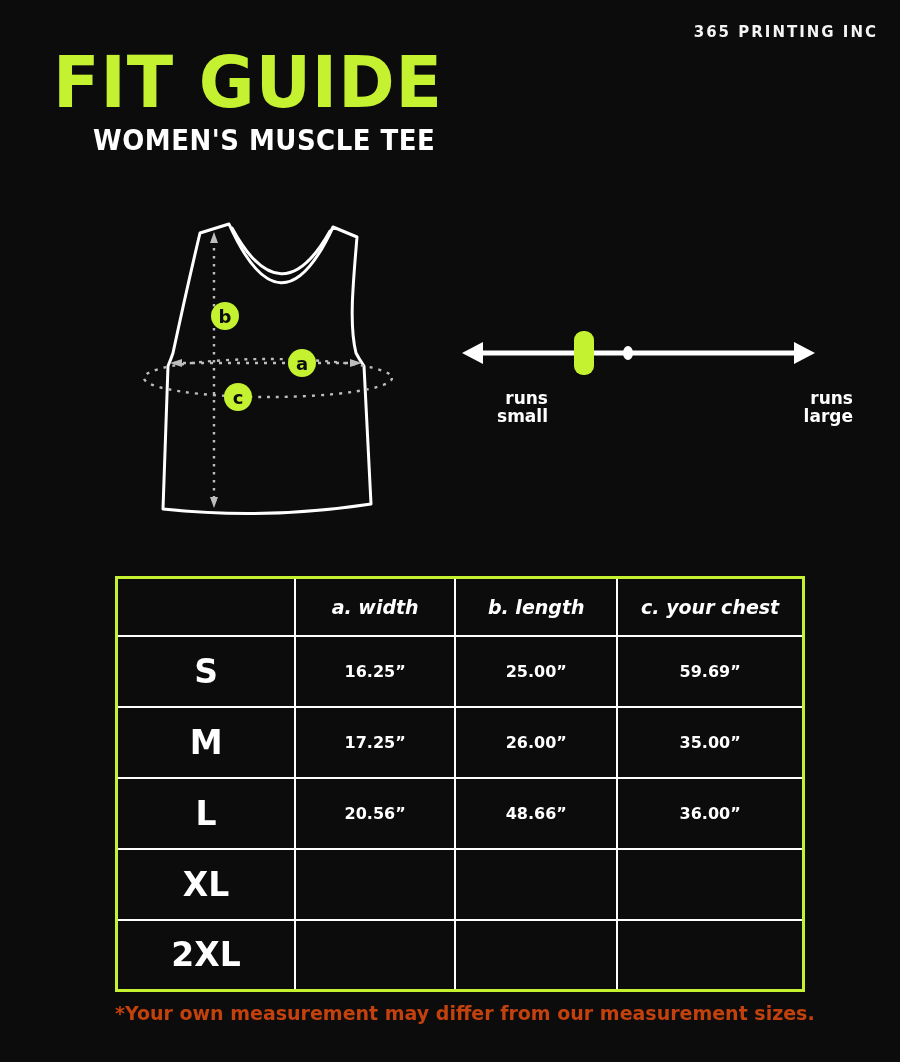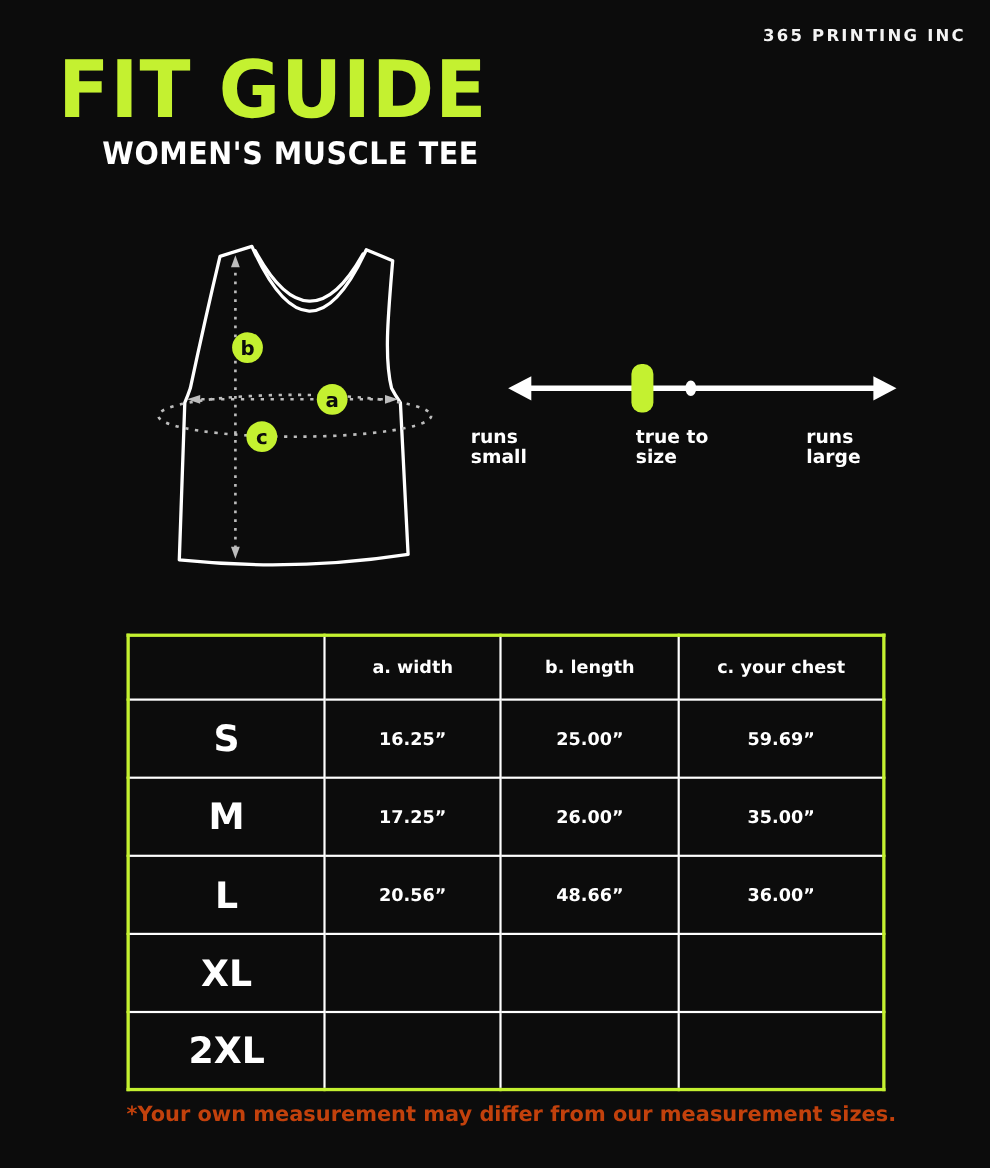--- a/index.html
+++ b/index.html
@@ -31,39 +31,39 @@
   .dash-dot   { stroke-dasharray:2.5 5.5; }
   .dash-wide  { stroke-dasharray:3 6; }
   .arrow-gray { fill:#bdbdbd; }
   .marker-dot { fill:#c4f130; }
   .marker-letter {
     fill:#0c0c0c; font-family:"DejaVu Sans", sans-serif; font-weight:bold;
     font-size:18px; text-anchor:middle;
   }
   .scale-white { fill:#ffffff; }
   .scale-label {
-    position:absolute; top:389px; width:120px; text-align:left;
+    position:absolute; top:389px; width:120px; text-align:right;
     font-size:17px; line-height:18px; color:#ffffff;
   }
   .lbl-small { left:428px; }
   .lbl-true  { left:578px; }
   .lbl-large { left:733px; }
   table.size-chart {
     position:absolute; left:115px; top:576px;
     width:690px; height:416px;
     border-collapse:collapse; table-layout:fixed;
     border:3px solid #c4f130;
   }
   table.size-chart th, table.size-chart td {
     border:2px solid #ffffff; text-align:center; vertical-align:middle;
     color:#ffffff; font-weight:bold; padding:0;
   }
   table.size-chart thead tr { height:58px; }
   table.size-chart tbody tr { height:59px; }
-  th.hdr { font-size:16px; }
+  th.hdr { font-size:19px;font-style:italic; }
   td.size-cell { font-size:33px; }
   td.val-cell  { font-size:16px; }
   .col-size  { width:26.0%; }
   .col-width { width:23.3%; }
   .col-length{ width:23.6%; }
   .col-chest { width:27.1%; }
   .footnote {
     position:absolute; left:115px; top:1002px; width:690px;
     text-align:center; font-size:19px; color:#c2410c; white-space:nowrap;
   }
@@ -114,24 +114,20 @@
     <polygon class="scale-white" points="12,23 33,12 33,34"></polygon>
     <polygon class="scale-white" points="365,23 344,12 344,34"></polygon>
     <rect class="marker-dot" x="124" y="1" width="20" height="44" rx="9"></rect>
     <ellipse class="scale-white" cx="178" cy="23" rx="5" ry="7"></ellipse>
   </svg>
 
   <div class="scale-label lbl-small">
     <div>runs</div>
     <div>small</div>
   </div>
-  <div class="scale-label lbl-true">
-    <div>true to</div>
-    <div>size</div>
-  </div>
   <div class="scale-label lbl-large">
     <div>runs</div>
     <div>large</div>
   </div>
 
   <table class="size-chart">
     <colgroup>
       <col class="col-size">
         <col class="col-width">
         <col class="col-length">

